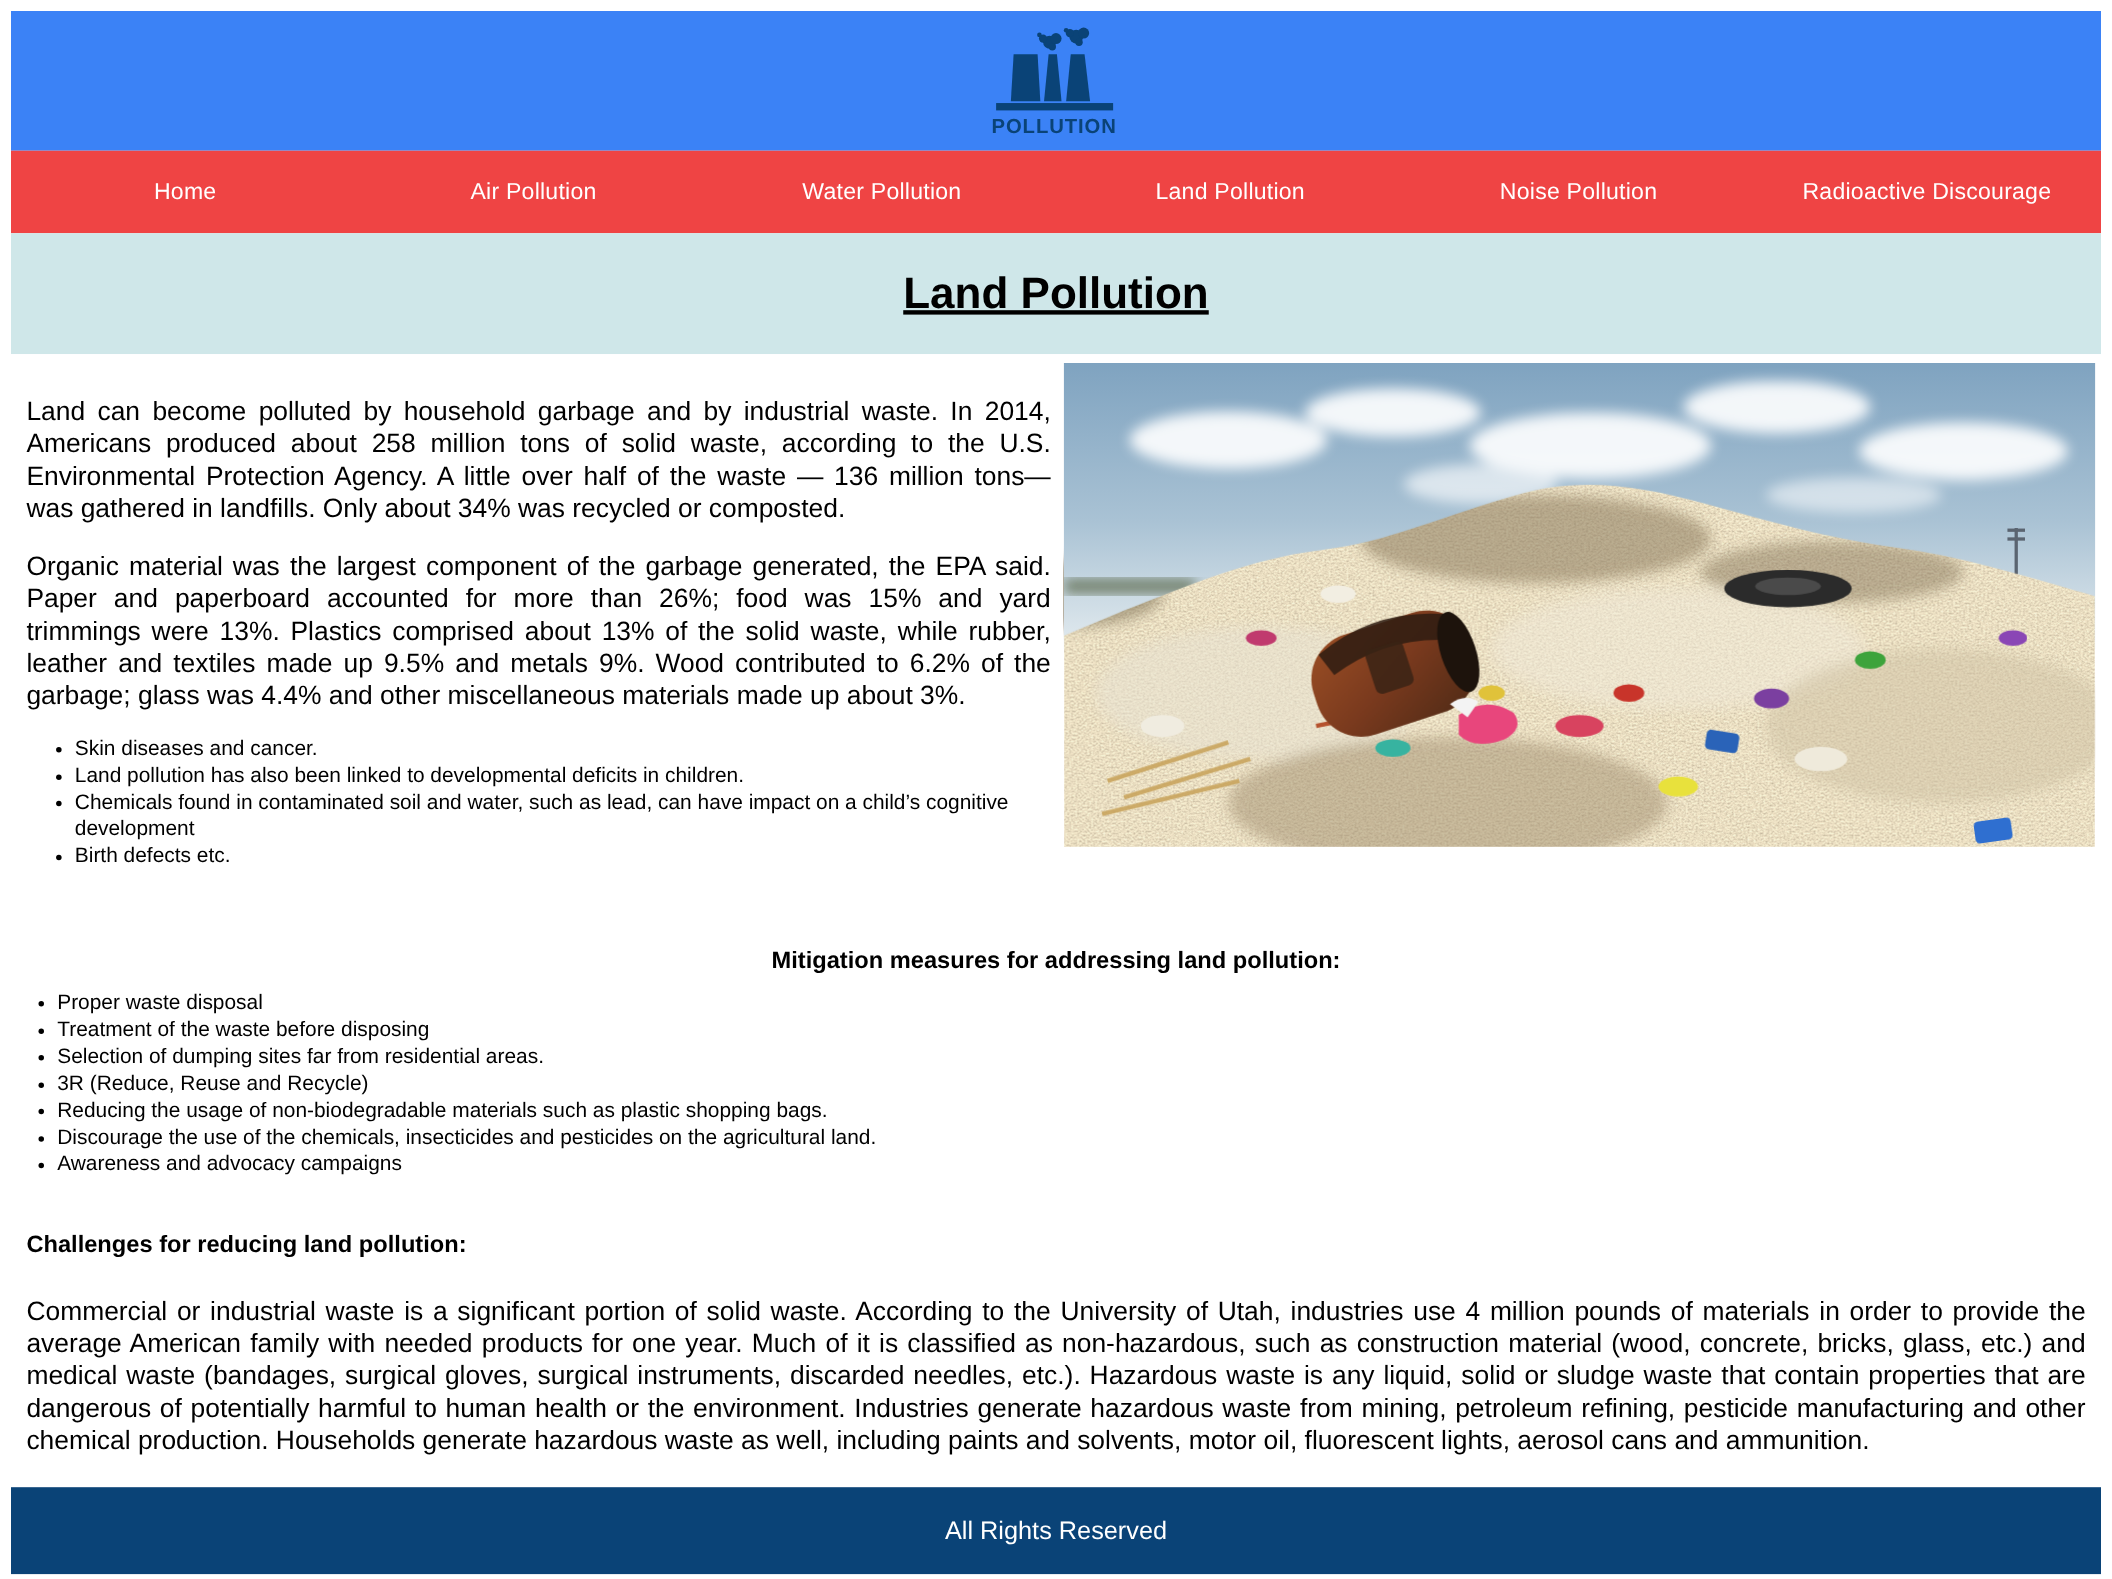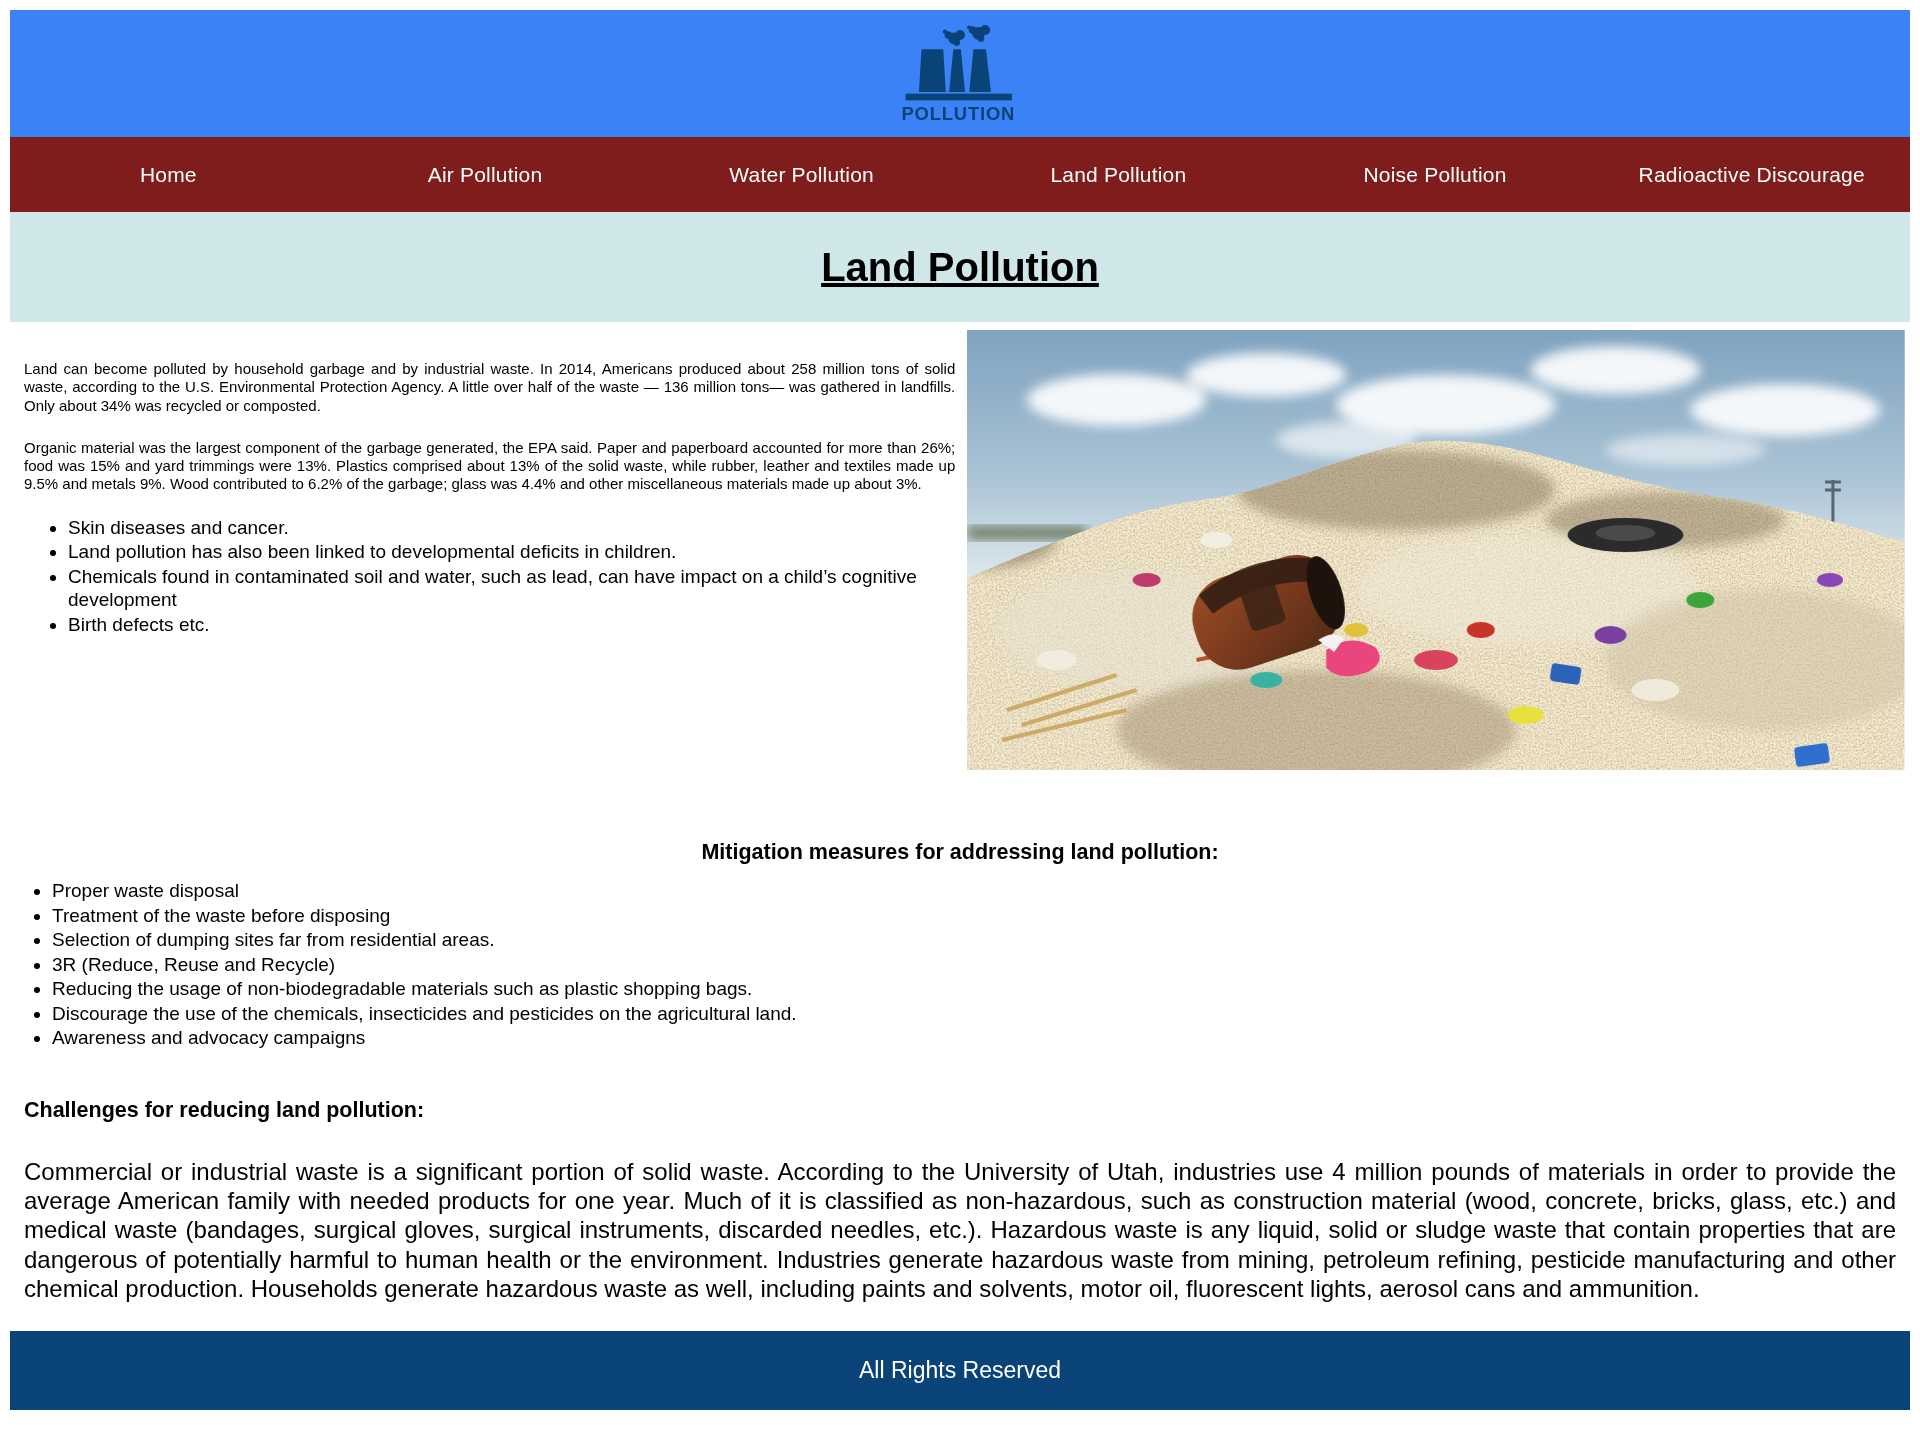--- a/index.html
+++ b/index.html
@@ -11,21 +11,21 @@
     background: #3b82f6;
     height: 127px;
     display: flex;
     align-items: center;
     justify-content: center;
   }
   .logo { display: flex; flex-direction: column; align-items: center; }
 
   
   .main-nav {
-    background: #7f1d1d;
+    background: #ef4444;
     height: 75px;
     display: flex;
     align-items: stretch;
   }
   .main-nav a {
     flex: 1 1 0;
     display: flex;
     align-items: center;
     justify-content: center;
     color: #ffffff;
@@ -47,21 +47,21 @@
     font-size: 40px;
     font-weight: bold;
     text-decoration: underline;
   }
 
   
   main { background: #fff; padding: 8px 0 28px 0; }
   .row { display: flex; align-items: flex-start; }
   .text-col { width: 50.5%; box-sizing: border-box; padding: 0 12px 0 14px; }
   .text-col p {
-    font-size: 15px;
+    font-size: 24px;
     line-height: 1.22;
     text-align: justify;
     margin: 24px 0 22px 0;
   }
   .text-col p.first { margin-top: 30px; }
   .photo-wrap { flex: 1 1 auto; height: 440px; margin-right: 5px; }
   .photo-wrap svg { width: 100%; height: 100%; display: block; }
 
   h2.section-big {
     font-size: 29px;

